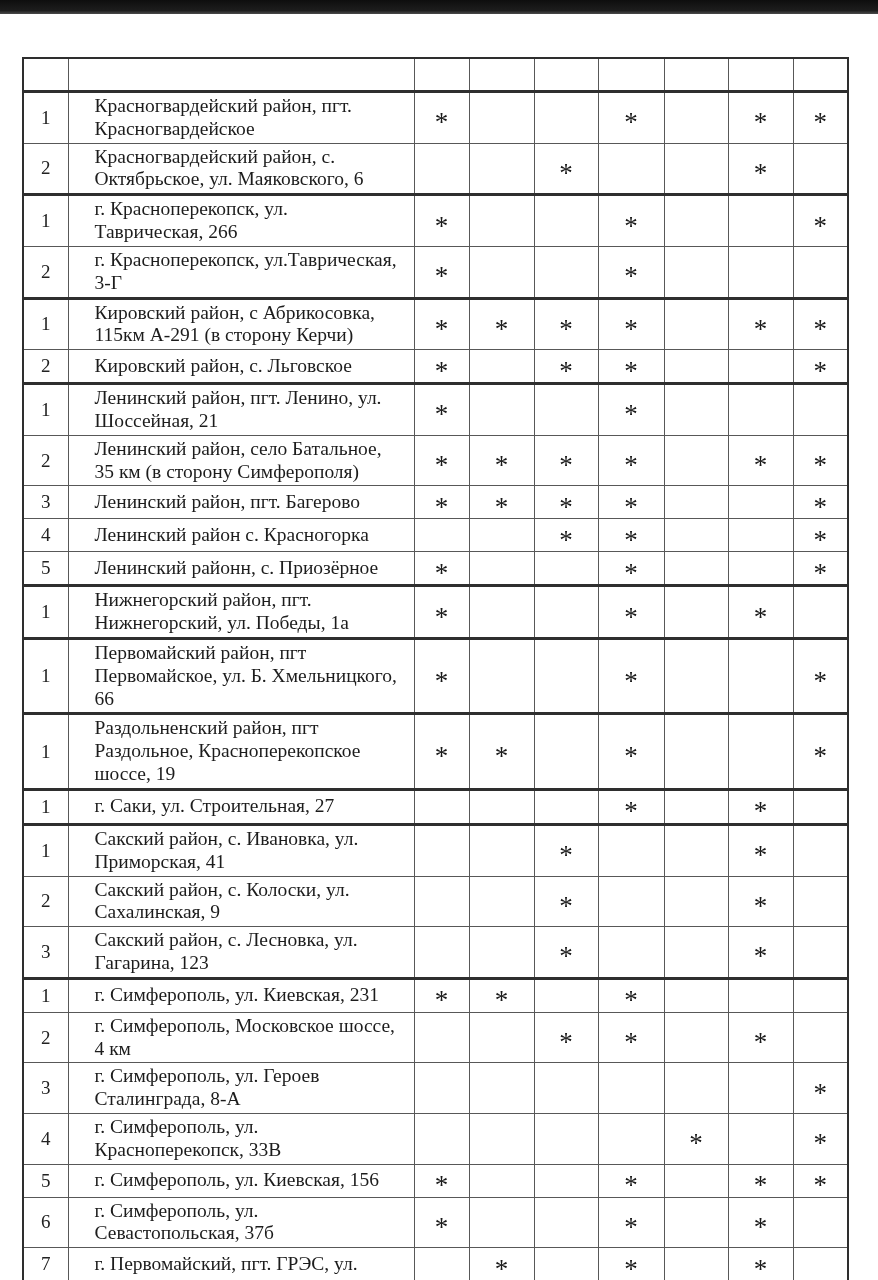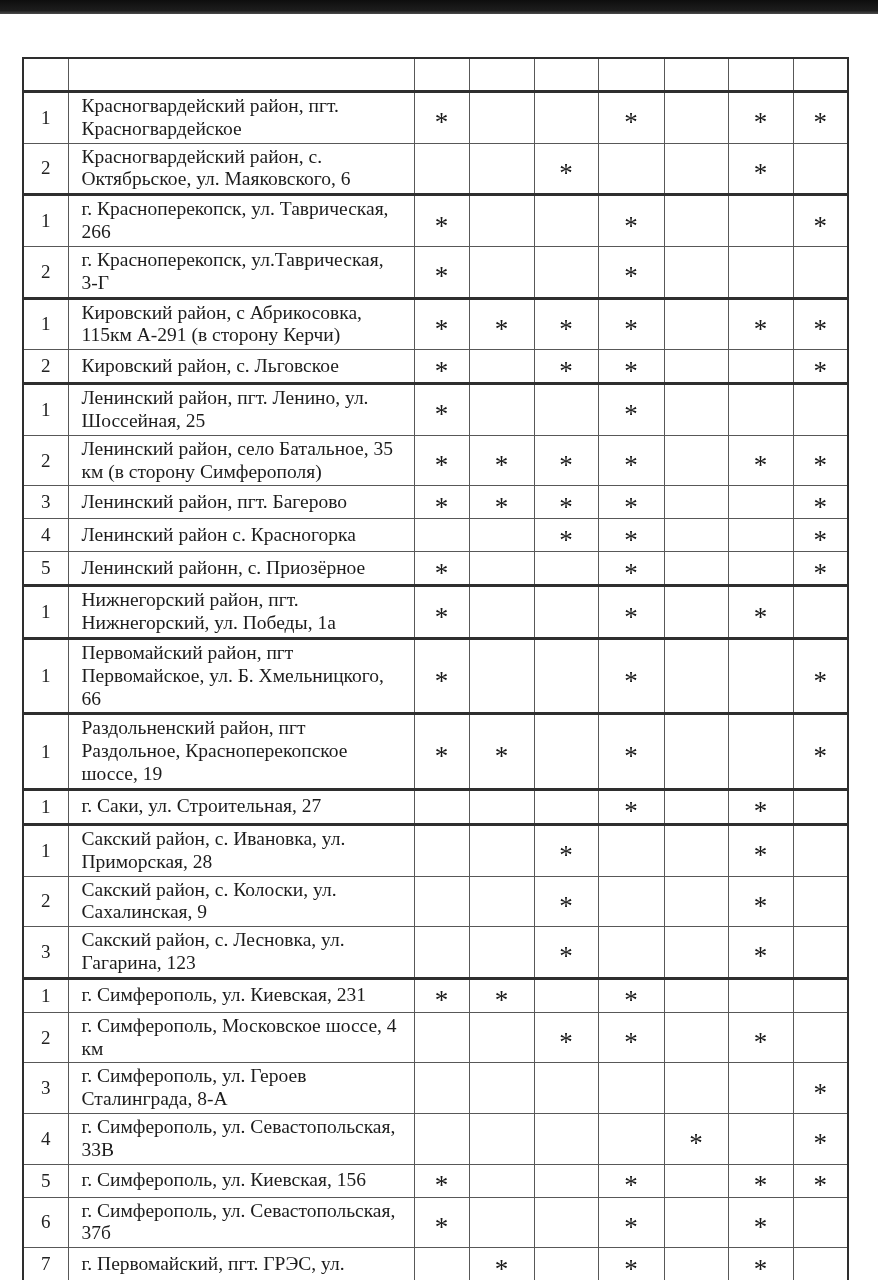--- a/index.html
+++ b/index.html
@@ -39,21 +39,21 @@
     height:29px;
     border-bottom:3px solid #2e2e2e;
   }
   tr.group-start td{border-top:3px solid #2e2e2e;}
   td{height:28px;}
   td.num{
     text-align:center;font-size:19px;color:#222;
   }
   td.loc{
     font-size:19.5px;line-height:1.17;
-    padding:2px 14px 2px 13px;text-align:left;
+    padding:2px 14px 2px 26px;text-align:left;
   }
   td.mark{text-align:center;}
   .star{
     display:inline-block;font-size:27px;line-height:0.9;
     transform:translateY(0.18em);color:#1a1a1a;
   }
 </style>
 </head>
 <body>
 
@@ -147,21 +147,21 @@
           <td class="mark"><span class="star">*</span></td>
           <td class="mark"></td>
           <td class="mark"><span class="star">*</span></td>
           <td class="mark"><span class="star">*</span></td>
           <td class="mark"></td>
           <td class="mark"></td>
           <td class="mark"><span class="star">*</span></td>
         </tr>
         <tr class="group-start">
           <td class="num">1</td>
-          <td class="loc">Ленинский район, пгт. Ленино, ул. Шоссейная, 25</td>
+          <td class="loc">Ленинский район, пгт. Ленино, ул. Шоссейная, 21</td>
           <td class="mark"><span class="star">*</span></td>
           <td class="mark"></td>
           <td class="mark"></td>
           <td class="mark"><span class="star">*</span></td>
           <td class="mark"></td>
           <td class="mark"></td>
           <td class="mark"></td>
         </tr>
         <tr>
           <td class="num">2</td>
@@ -246,21 +246,21 @@
           <td class="mark"></td>
           <td class="mark"></td>
           <td class="mark"></td>
           <td class="mark"><span class="star">*</span></td>
           <td class="mark"></td>
           <td class="mark"><span class="star">*</span></td>
           <td class="mark"></td>
         </tr>
         <tr class="group-start">
           <td class="num">1</td>
-          <td class="loc">Сакский район, с. Ивановка, ул. Приморская, 28</td>
+          <td class="loc">Сакский район, с. Ивановка, ул. Приморская, 41</td>
           <td class="mark"></td>
           <td class="mark"></td>
           <td class="mark"><span class="star">*</span></td>
           <td class="mark"></td>
           <td class="mark"></td>
           <td class="mark"><span class="star">*</span></td>
           <td class="mark"></td>
         </tr>
         <tr>
           <td class="num">2</td>
@@ -312,21 +312,21 @@
           <td class="mark"></td>
           <td class="mark"></td>
           <td class="mark"></td>
           <td class="mark"></td>
           <td class="mark"></td>
           <td class="mark"></td>
           <td class="mark"><span class="star">*</span></td>
         </tr>
         <tr>
           <td class="num">4</td>
-          <td class="loc">г. Симферополь, ул. Севастопольская, 33В</td>
+          <td class="loc">г. Симферополь, ул. Красноперекопск, 33В</td>
           <td class="mark"></td>
           <td class="mark"></td>
           <td class="mark"></td>
           <td class="mark"></td>
           <td class="mark"><span class="star">*</span></td>
           <td class="mark"></td>
           <td class="mark"><span class="star">*</span></td>
         </tr>
         <tr>
           <td class="num">5</td>

